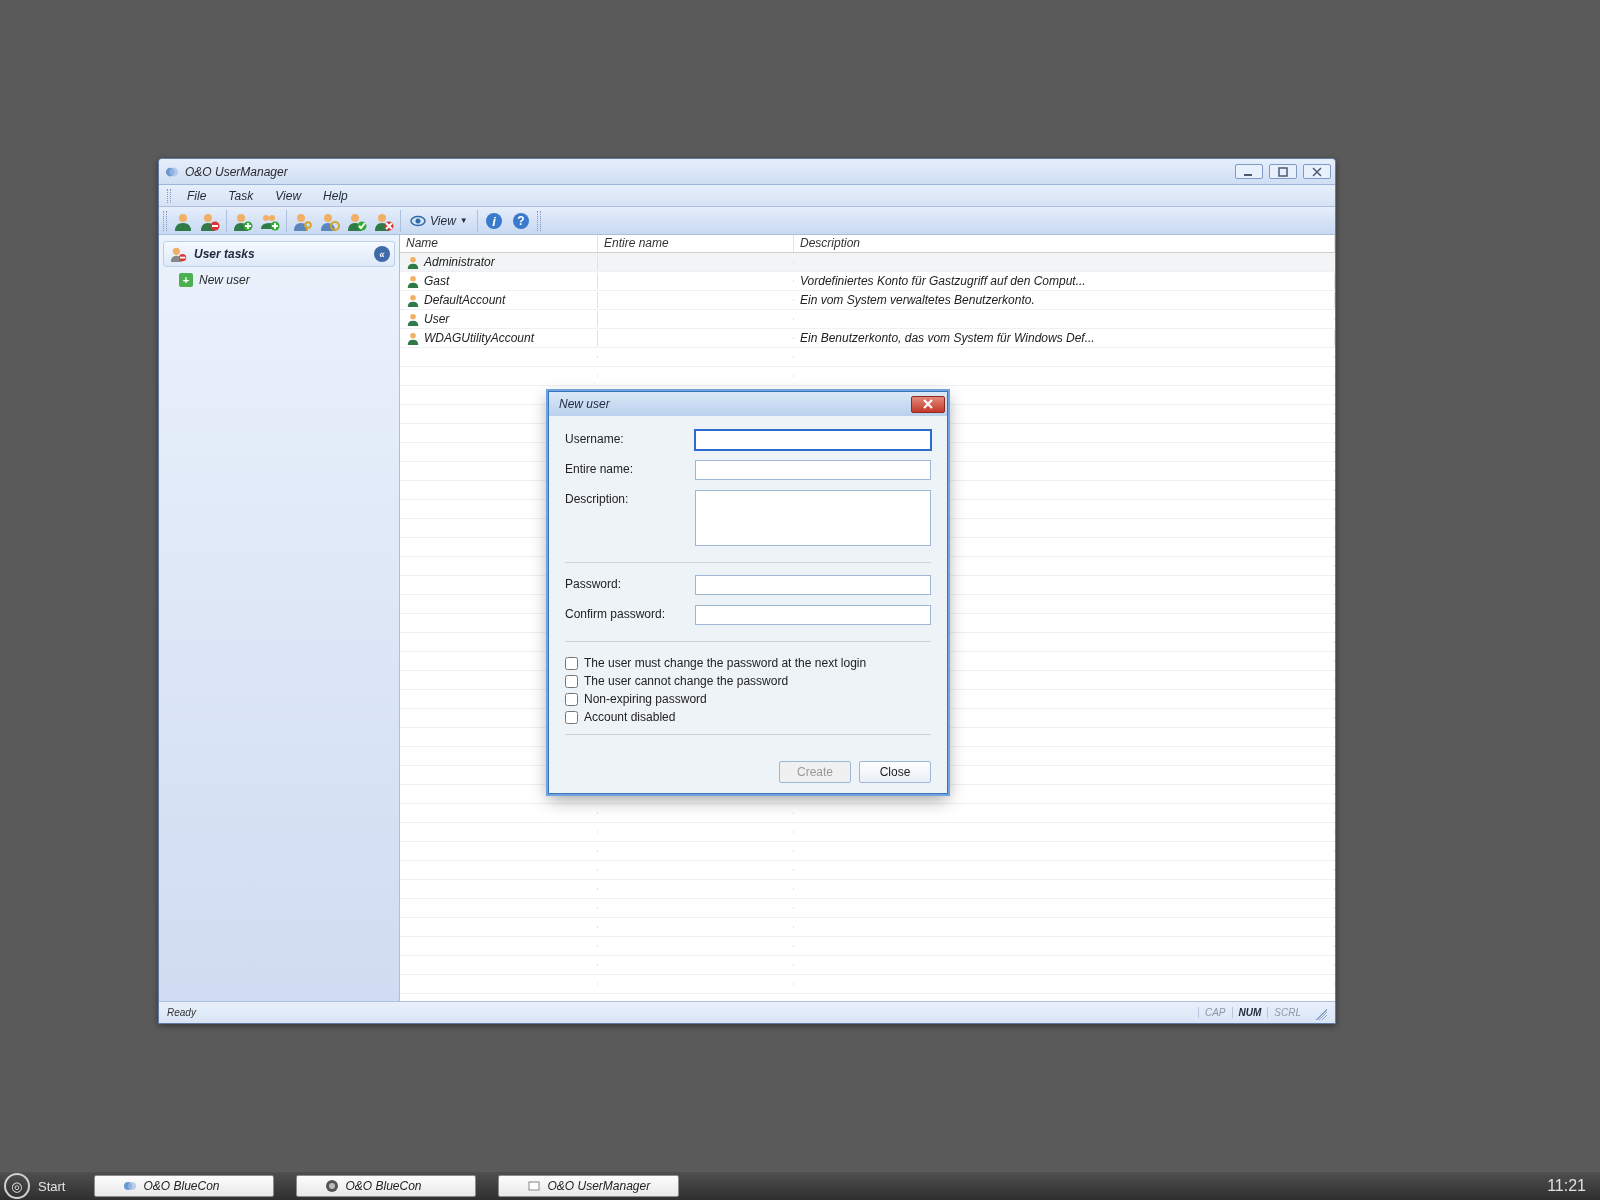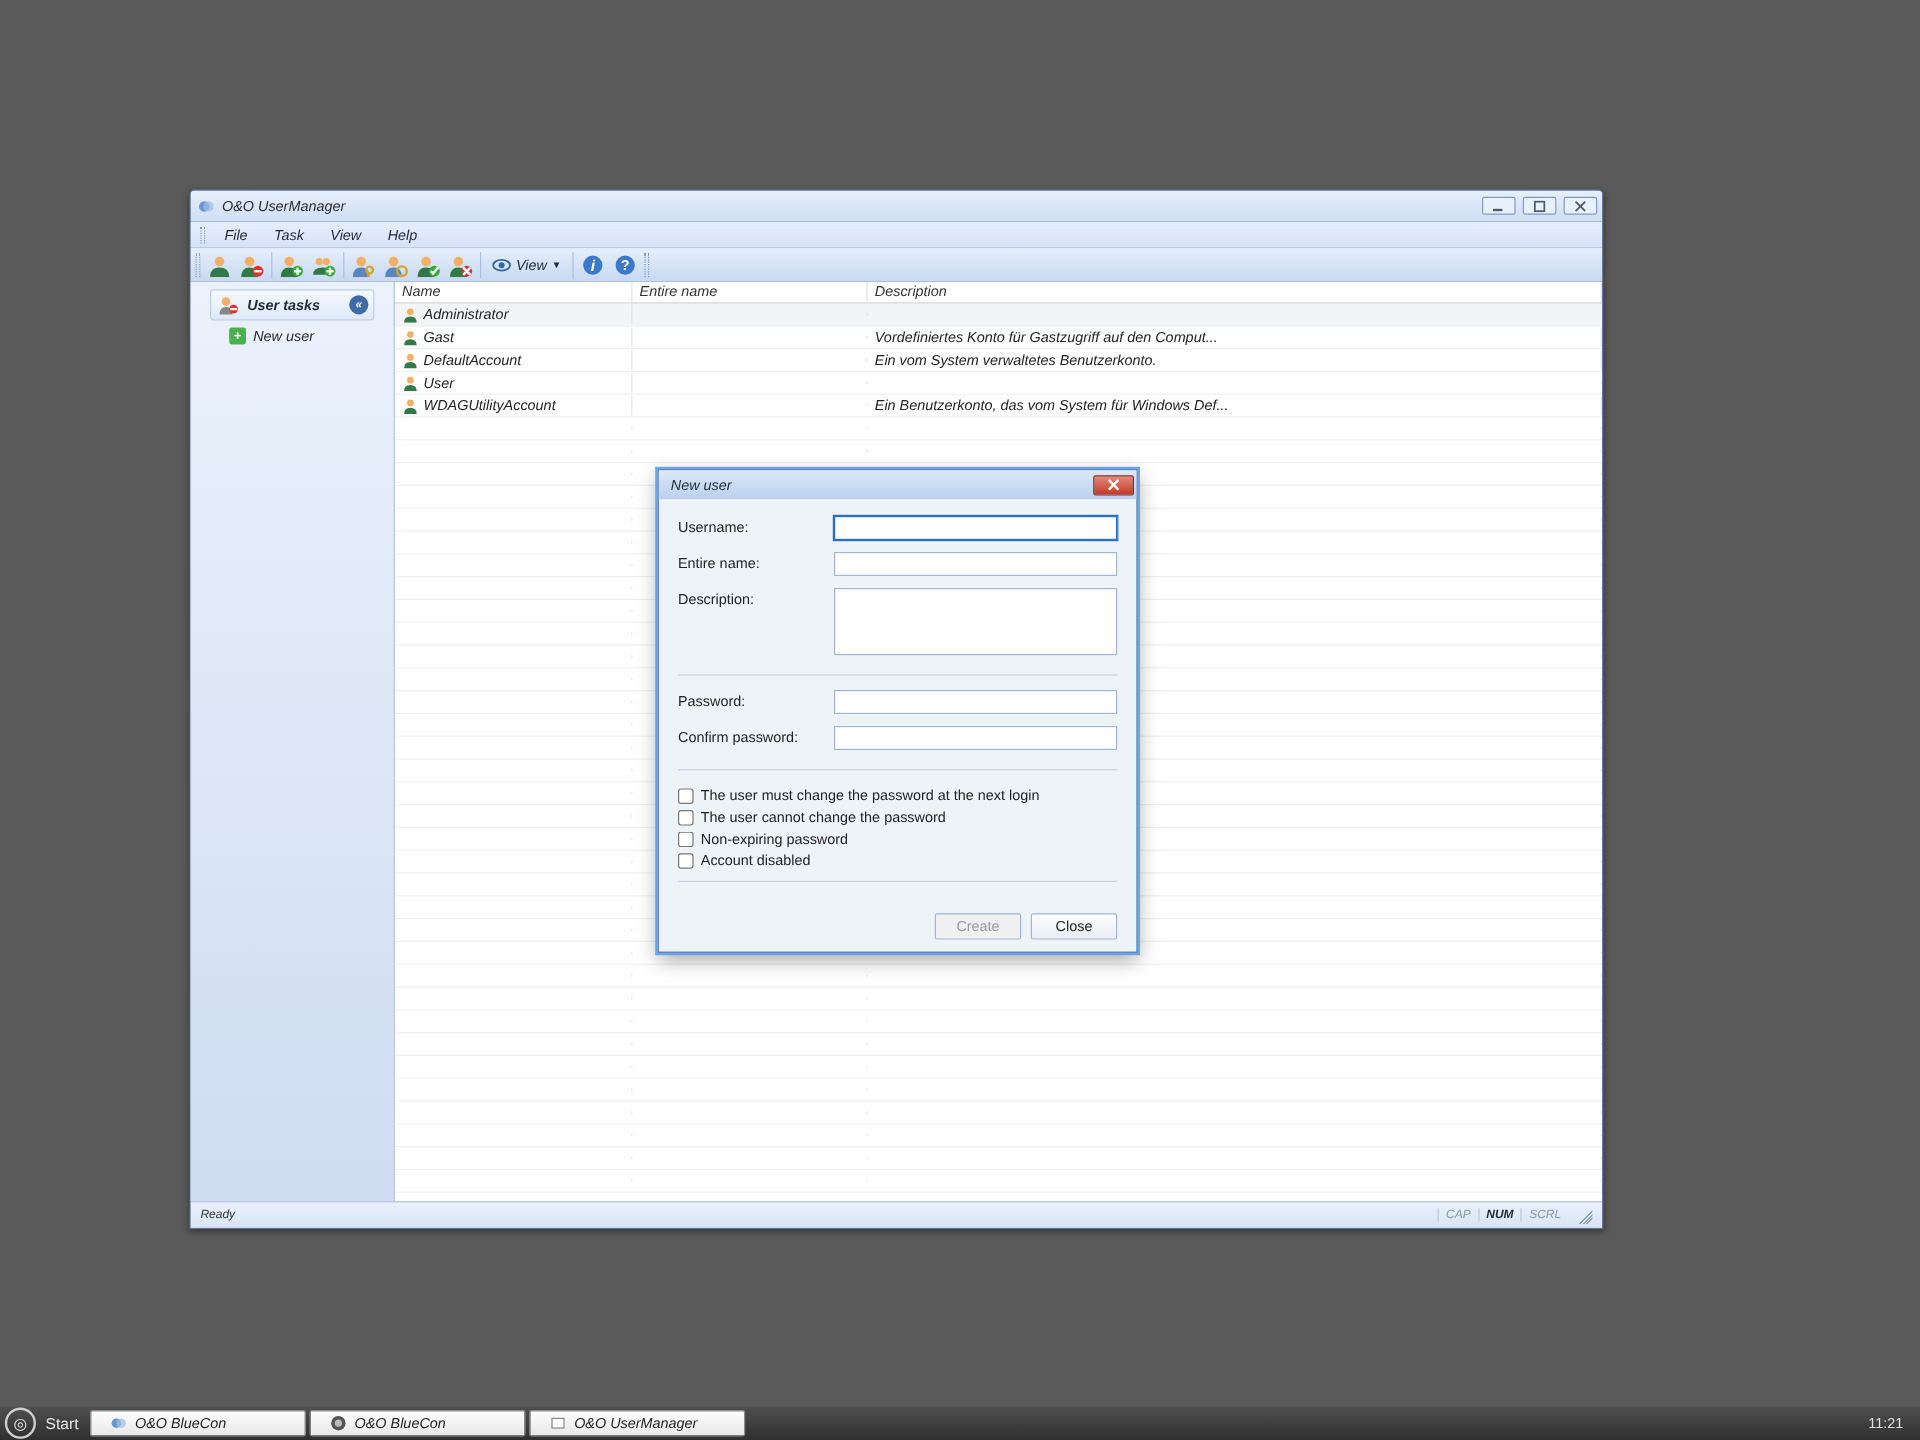--- a/index.html
+++ b/index.html
@@ -76,24 +76,24 @@
     height:24px;
     display:flex; align-items:center; gap:4px;
     padding:0 6px; font-size:12px; font-style: italic; color:#1f2a3a;
   }
 
   .content-area {
     flex:1; display:flex; min-height:0;
     background:#fff;
   }
   .sidebar {
-    width:170px;
+    width:241px;
     background: linear-gradient(#ebf2fc,#cfdcf1);
     border-right:1px solid #aac0de;
-    padding:6px 16px;
+    padding:6px 4px;
   }
   .side-header {
     display:flex; align-items:center; gap:6px;
     background:linear-gradient(#f5f9ff,#dee9f8);
     border:1px solid #bcd0ea;
     border-radius:3px;
     padding:3px 6px;
     font-size:12px; font-weight:bold; font-style: italic; color:#1f2a3a;
     position:relative;
   }
@@ -227,26 +227,26 @@
     border:2px solid #cfcfcf; border-radius:50%;
     display:flex; align-items:center; justify-content:center;
     font-size:13px;
   }
   .start-label { padding:0 10px 0 8px; }
   .task-item {
     height:22px; min-width:180px;
     background:linear-gradient(#fdfdfd,#e8e8e8);
     border:1px solid #8b8b8b; border-radius:2px;
     display:flex; align-items:center; gap:6px;
-    padding:0 16px; margin-right:3px;
-    font-size:12px; font-style: italic; color:#222;
+    padding:0 28px; margin-right:3px;
+    font-size:12px; font-style: italic; color:#222;margin-left:19px;
   }
   .task-item .ico { width:14px; height:14px; display:flex; align-items:center; justify-content:center; }
   .task-fill { flex:1; }
-  .clock { padding:0 14px; color:#e0e0e0; font-size:12px; }
+  .clock { padding:0 14px; color:#e0e0e0; font-size:16px; }
 
 </style>
 </head>
 <body>
 
 <div class="app-window">
 
   <div class="titlebar">
     <svg class="app-icon" viewBox="0 0 16 16">
       <circle cx="6" cy="8" r="5" fill="#6a97d0"></circle>

